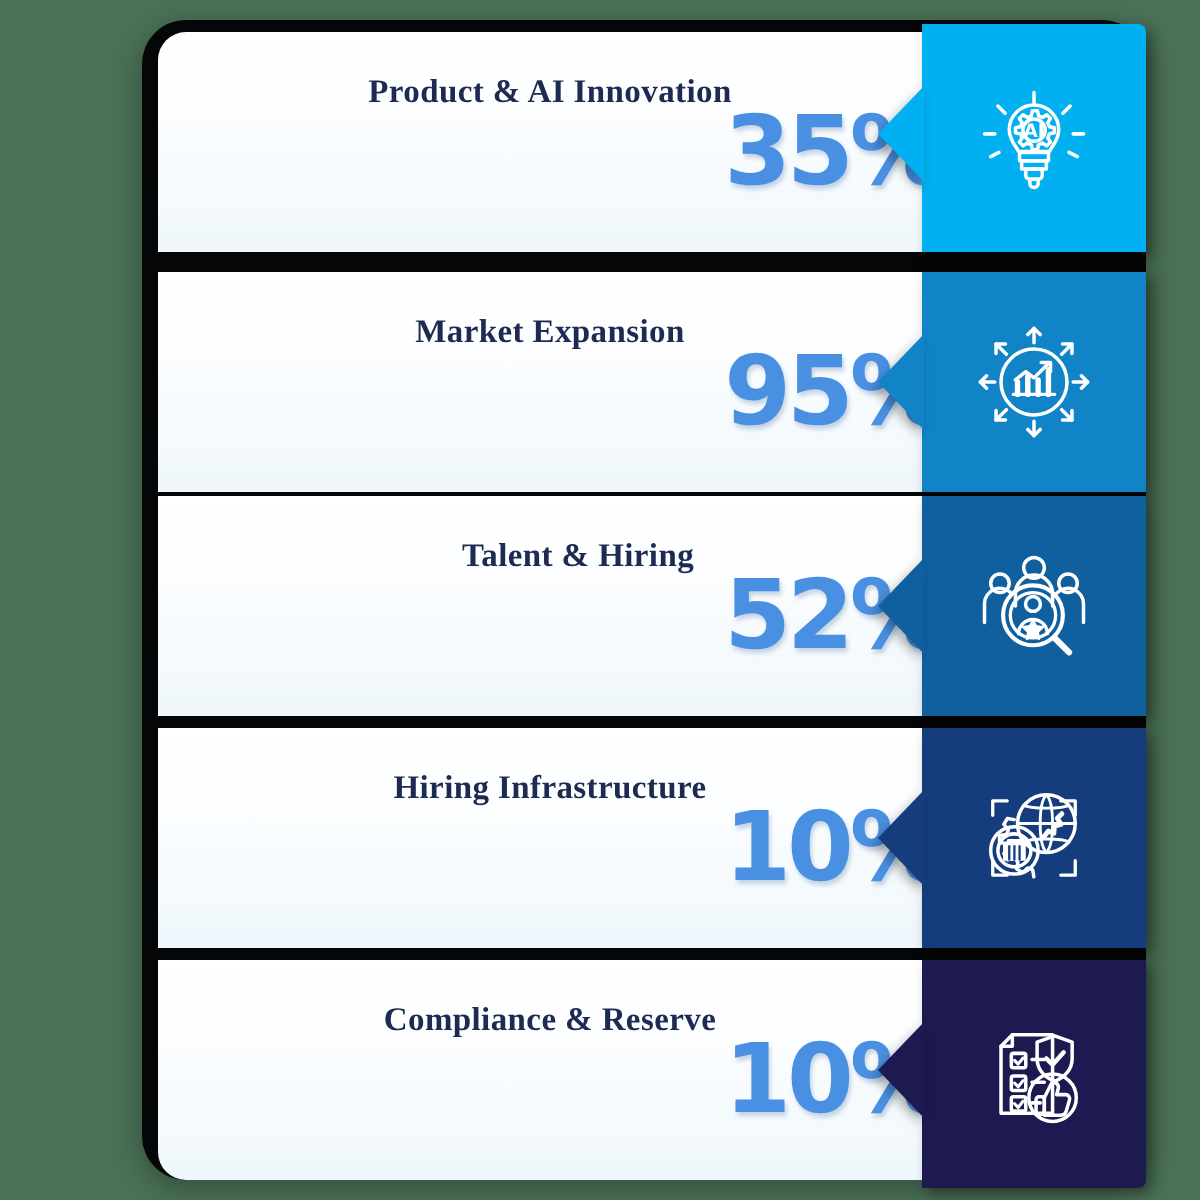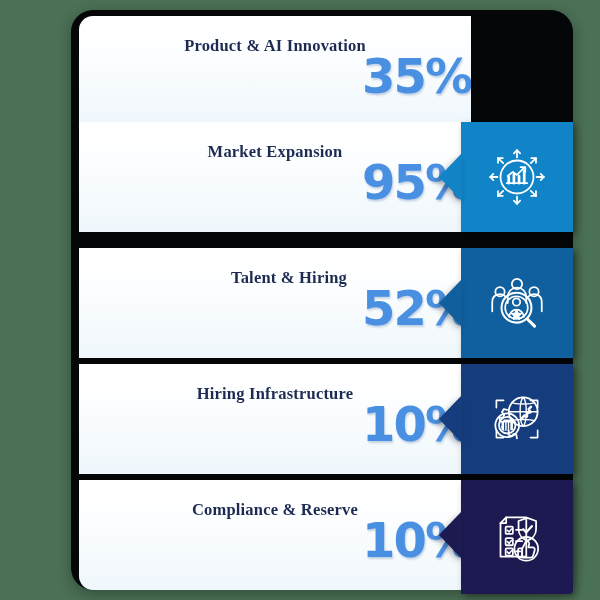--- a/index.html
+++ b/index.html
@@ -42,21 +42,21 @@
     height: 580px;
   }
 
   .row {
     position: absolute;
     left: 0;
     width: 502px;
     height: 110px;
   }
   .row.r0 { top: 6px; }
-  .row.r1 { top: 112px; }
+  .row.r1 { top: 126px; }
   .row.r2 { top: 238px; }
   .row.r3 { top: 354px; }
   .row.r4 { top: 470px; }
 
   
   .row-body {
     position: absolute;
     left: 8px;
     top: 0;
     width: 392px;
@@ -143,20 +143,36 @@
 <div class="stage" style="background: rgb(74, 112, 85);">
 
   <div class="frame" style="background: rgb(5, 6, 8);"></div>
 
   <div class="rows">
 
     <div class="row r0">
       <div class="row-body">
         <div class="row-label" style="color: rgb(29, 43, 82);">Product &amp; AI Innovation</div>
         <div class="row-value" style="color: rgb(74, 144, 226);">35%</div>
+      </div>
+      <div class="icon-tile" style="background:#00b0f0;color:#00b0f0;">
+        <div class="notch"></div>
+        <span class="icon-glyph">
+          <svg viewBox="0 0 64 64" fill="none" stroke="#ffffff" stroke-width="1.7" stroke-linecap="round" stroke-linejoin="round">
+            <path d="M20 28a12 12 0 1 1 24 0c0 5-3 7.5-4.5 10.5h-15C23 35.5 20 33 20 28z"></path>
+            <path d="M25 39h14v4H25z"></path>
+            <path d="M26 43h12v4H26z"></path>
+            <path d="M28 47h8v3a2 2 0 0 1-2 2h-4a2 2 0 0 1-2-2z"></path>
+            <path d="M30 52h4v2a2 2 0 0 1-4 0z"></path>
+            <path d="M32 15v-5M18 20l-3.5-3.5M46 20l3.5-3.5M13 30H8M51 30h5M15 39l-4 2M49 39l4 2"></path>
+            <path d="M38.6 24.6l1.4-2.1-1.8-1.8-2.1 1.4a7 7 0 0 0-1.9-.8l-.5-2.5h-2.5l-.5 2.5a7 7 0 0 0-1.9.8l-2.1-1.4-1.8 1.8 1.4 2.1a7 7 0 0 0-.8 1.9l-2.5.5v2.5l2.5.5a7 7 0 0 0 .8 1.9l-1.4 2.1 1.8 1.8 2.1-1.4a7 7 0 0 0 1.9.8l.5 2.5h2.5l.5-2.5a7 7 0 0 0 1.9-.8l2.1 1.4 1.8-1.8-1.4-2.1a7 7 0 0 0 .8-1.9l2.5-.5v-2.5l-2.5-.5a7 7 0 0 0-.8-1.9z"></path>
+            <circle cx="32" cy="28.2" r="5.4"></circle>
+            <text class="ai-text" x="32" y="31.4" text-anchor="middle" fill="#ffffff" stroke="none">AI</text>
+          </svg>
+        </span>
       </div>
     </div>
 
     <div class="row r1">
       <div class="row-body">
         <div class="row-label" style="color: rgb(29, 43, 82);">Market Expansion</div>
         <div class="row-value" style="color: rgb(74, 144, 226);">95%</div>
       </div>
       <div class="icon-tile" style="background:#1184c8;color:#1184c8;">
         <div class="notch"></div>

